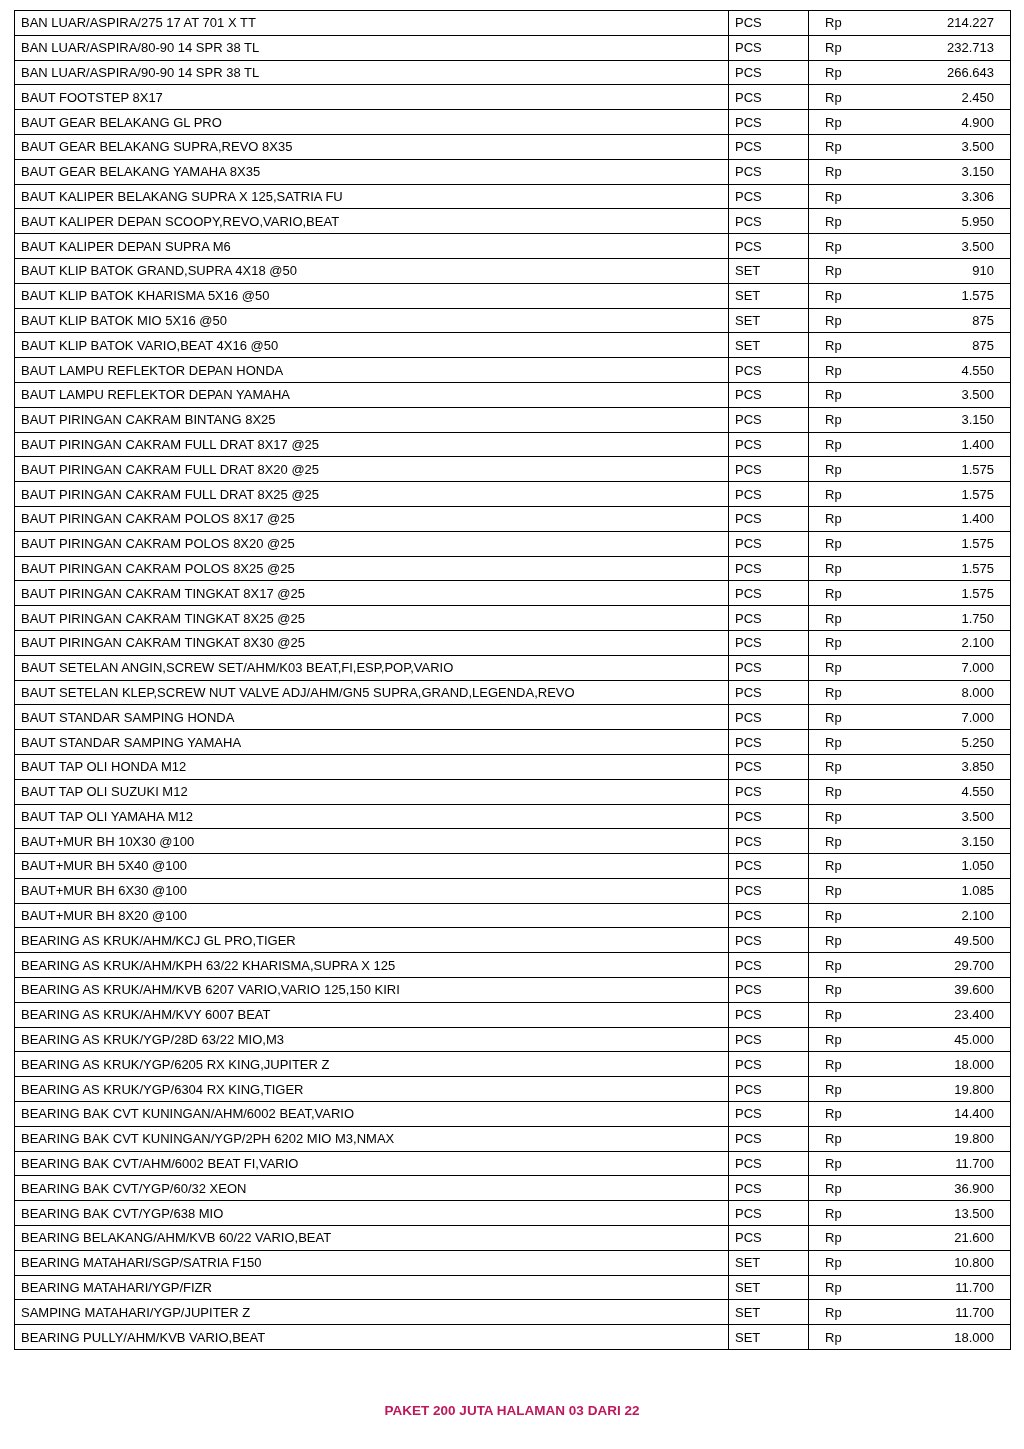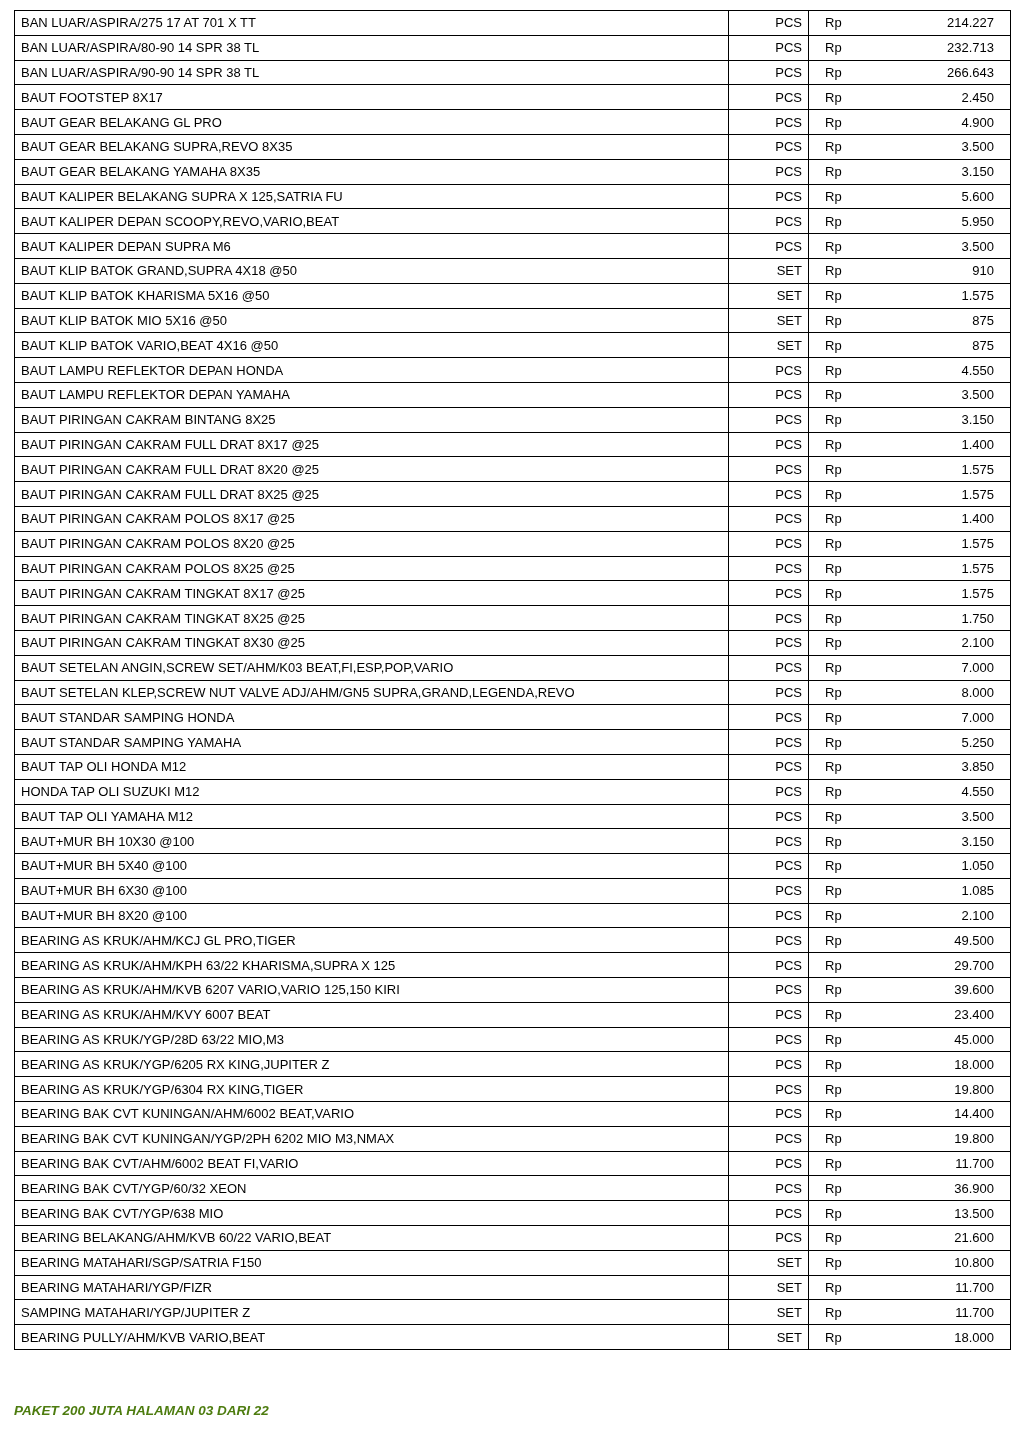--- a/index.html
+++ b/index.html
@@ -35,43 +35,42 @@
     padding: 0 6px;
     overflow: hidden;
     white-space: nowrap;
     vertical-align: middle;
   }
   td.cell-item {
     text-align: left;
     padding-left: 4px;
   }
   td.cell-unit {
-    text-align: right;
+    text-align: left;
   }
   td.cell-price {
     padding: 0;
   }
   .price-inner {
     display: flex;
     justify-content: space-between;
     align-items: center;
     padding: 0 10px;
     height: 100%;
     text-align: center;
   }
   .footer-line {
     position: absolute;
     left: 14px;
     top: 1403px;
     width: 996px;
-    text-align: left;
+    text-align: center;
     font-size: 13.5px;
     font-weight: bold;
-    font-style: italic;
-    color: #4d7c0f;
+    color: #be185d;
   }
 </style>
 </head>
 <body>
 
 <div class="page">
 
   <table class="price-table">
     <colgroup>
       <col style="width:714px">
@@ -156,21 +155,21 @@
       </div>
     </td>
   </tr>
 
   <tr>
     <td class="cell-item">BAUT KALIPER BELAKANG SUPRA X 125,SATRIA FU</td>
     <td class="cell-unit">PCS</td>
     <td class="cell-price">
       <div class="price-inner">
         <span>Rp</span>
-        <span>5.600</span>
+        <span>3.306</span>
       </div>
     </td>
   </tr>
 
   <tr>
     <td class="cell-item">BAUT KALIPER DEPAN SCOOPY,REVO,VARIO,BEAT</td>
     <td class="cell-unit">PCS</td>
     <td class="cell-price">
       <div class="price-inner">
         <span>Rp</span>
@@ -416,21 +415,21 @@
     <td class="cell-unit">PCS</td>
     <td class="cell-price">
       <div class="price-inner">
         <span>Rp</span>
         <span>3.850</span>
       </div>
     </td>
   </tr>
 
   <tr>
-    <td class="cell-item">HONDA TAP OLI SUZUKI M12</td>
+    <td class="cell-item">BAUT TAP OLI SUZUKI M12</td>
     <td class="cell-unit">PCS</td>
     <td class="cell-price">
       <div class="price-inner">
         <span>Rp</span>
         <span>4.550</span>
       </div>
     </td>
   </tr>
 
   <tr>

